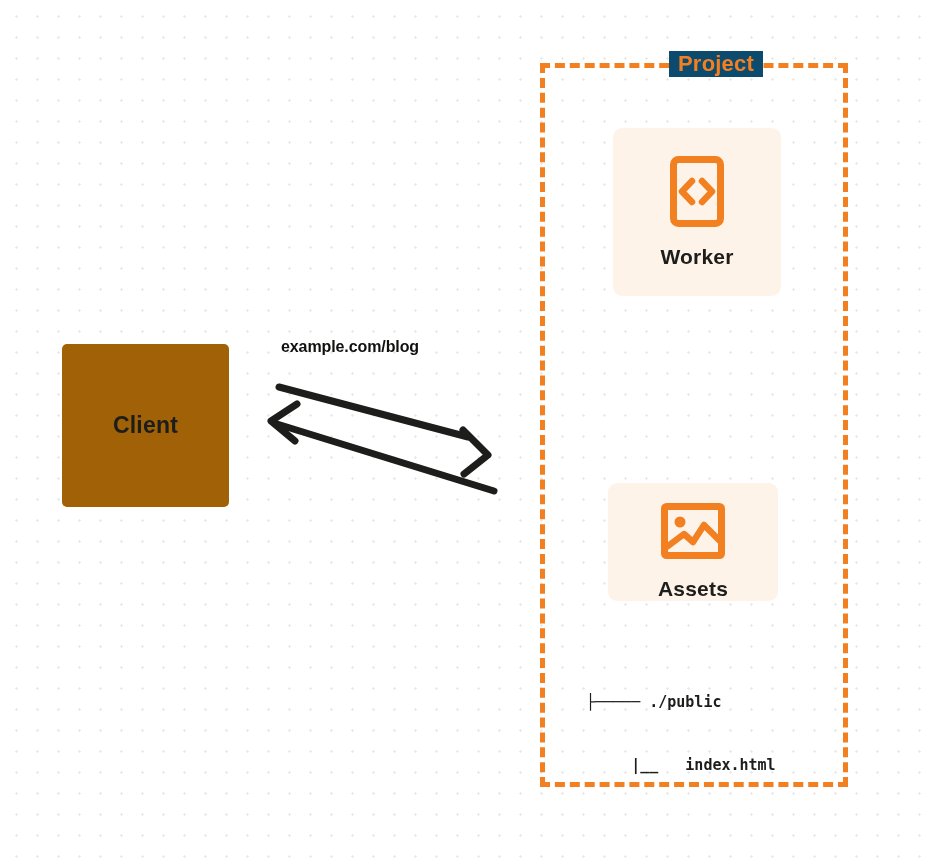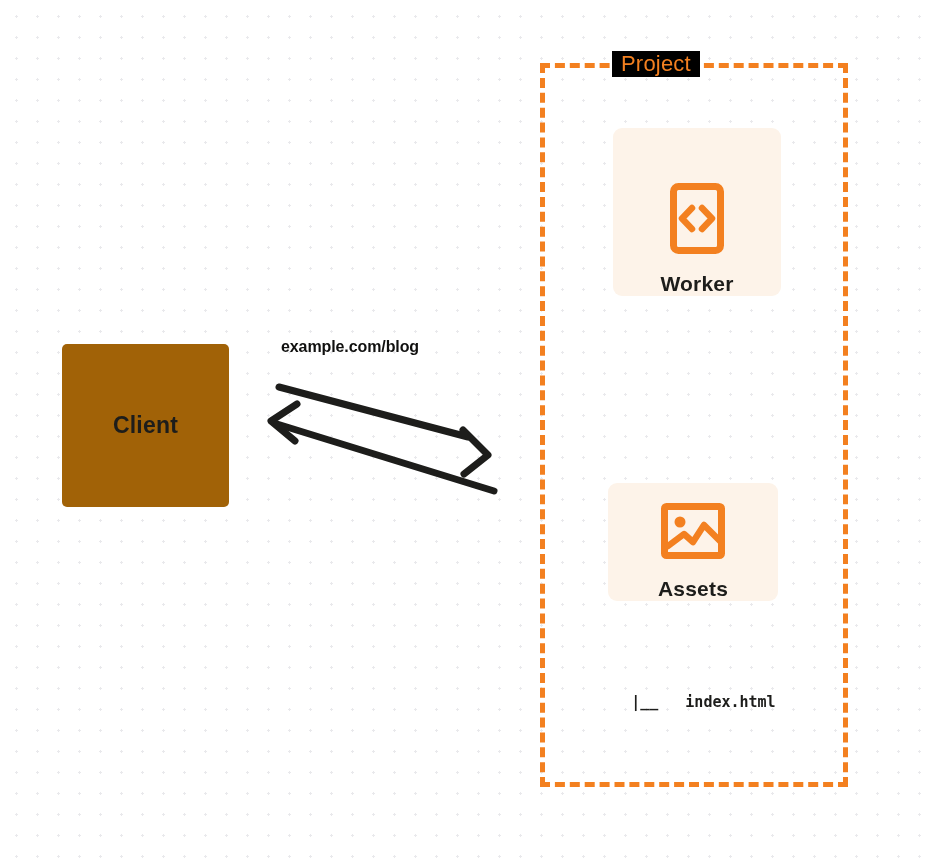--- a/index.html
+++ b/index.html
@@ -72,46 +72,46 @@
     position: absolute;
     left: 540px;
     top: 63px;
     width: 308px;
     height: 724px;
     box-sizing: border-box;
     border: 5px dashed #f38020;
   }
   .project-title {
     position: absolute;
-    left: 612px;
+    left: 669px;
     top: 51px;
     padding: 0 9px;
-    background: #000000;
+    background: #0c4a6e;
     font-size: 22px;
-    font-weight: normal;
+    font-weight: bold;
     color: #f38020;
     letter-spacing: 0.2px;
     line-height: 26px;
   }
 
   
   .card {
     position: absolute;
     background: #fdf3e9;
     border-radius: 9px;
     display: flex;
     flex-direction: column;
     align-items: center;
   }
   .card-worker {
     left: 613px;
     top: 128px;
     width: 168px;
     height: 168px;
-    justify-content: flex-end;
+    justify-content: center;
   }
   .card-assets {
     left: 608px;
     top: 483px;
     width: 170px;
     height: 118px;
     justify-content: flex-end;
   }
   .card-icon {
     display: block;
@@ -179,17 +179,18 @@
   <div class="card card-assets">
     <svg class="card-icon" width="66" height="58" viewBox="0 0 66 58" xmlns="http://www.w3.org/2000/svg">
         <rect x="4.5" y="4.5" width="57" height="49" rx="2" ry="2" fill="none" stroke="#f38020" stroke-width="7"></rect>
         <circle cx="20" cy="20" r="5.5" fill="#f38020"></circle>
         <polyline points="8,44 24,32 33,40 44,23 61,40" fill="none" stroke="#f38020" stroke-width="6.5" stroke-linecap="round" stroke-linejoin="round"></polyline>
     </svg>
     <span class="card-label">Assets</span>
   </div>
 
   <div class="file-tree">
+    <span class="tree-row"><span>├───── </span><span>./public</span></span>
     <span class="tree-row"><span>     |__   </span><span>index.html</span></span>
     
   </div>
 
 </div>
 
 </body></html>

